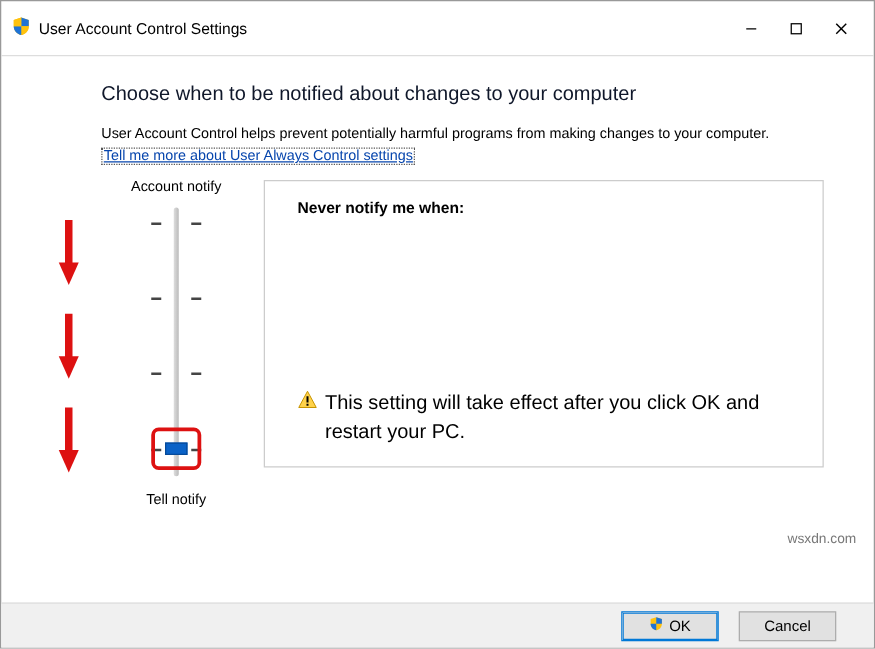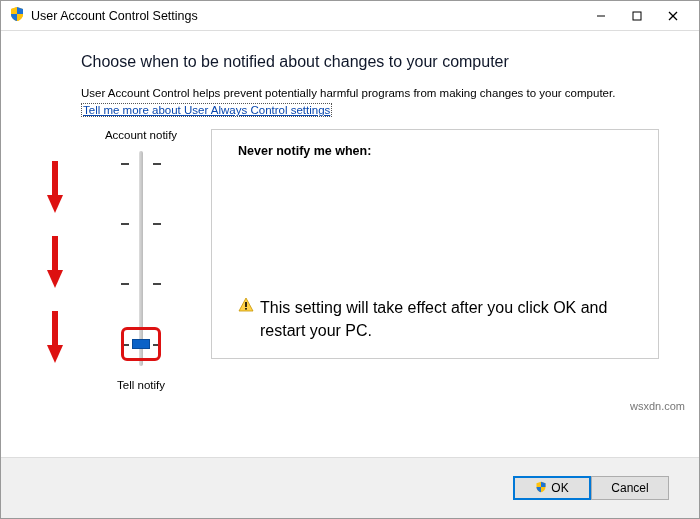--- a/index.html
+++ b/index.html
@@ -15,21 +15,21 @@
   }
   .window {
     width: 700px;
     height: 519px;
     border: 1px solid #999;
     background: #fff;
     display: flex;
     flex-direction: column;
   }
   .titlebar {
-    height: 30px;
+    height: 44px;
     display: flex;
     align-items: center;
     padding: 0 8px;
     border-bottom: 1px solid #ddd;
   }
   .titlebar .shield-icon { margin-right: 6px; }
   .titlebar .title { flex: 1; font-size: 12.5px; }
   .winbtns { display: flex; align-items: center; gap: 0; }
   .winbtn {
     width: 36px; height: 28px;
@@ -137,28 +137,28 @@
     gap: 6px;
     align-items: flex-start;
     font-size: 16px;
     line-height: 1.4;
     position: absolute;
     bottom: 16px;
     left: 26px; right: 18px;
   }
 
   .bottom {
-    height: 61px;
+    height: 36px;
     border-top: 1px solid #ddd;
     background: #f0f0f0;
     display: flex;
     align-items: center;
     justify-content: flex-end;
     padding-right: 30px;
-    gap: 0;
+    gap: 16px;
   }
   .btn {
     min-width: 78px;
     height: 24px;
     background: #e1e1e1;
     border: 1px solid #adadad;
     font-size: 12px;
     display:flex;align-items:center;justify-content:center;
     gap:4px;
     padding: 0 8px;

